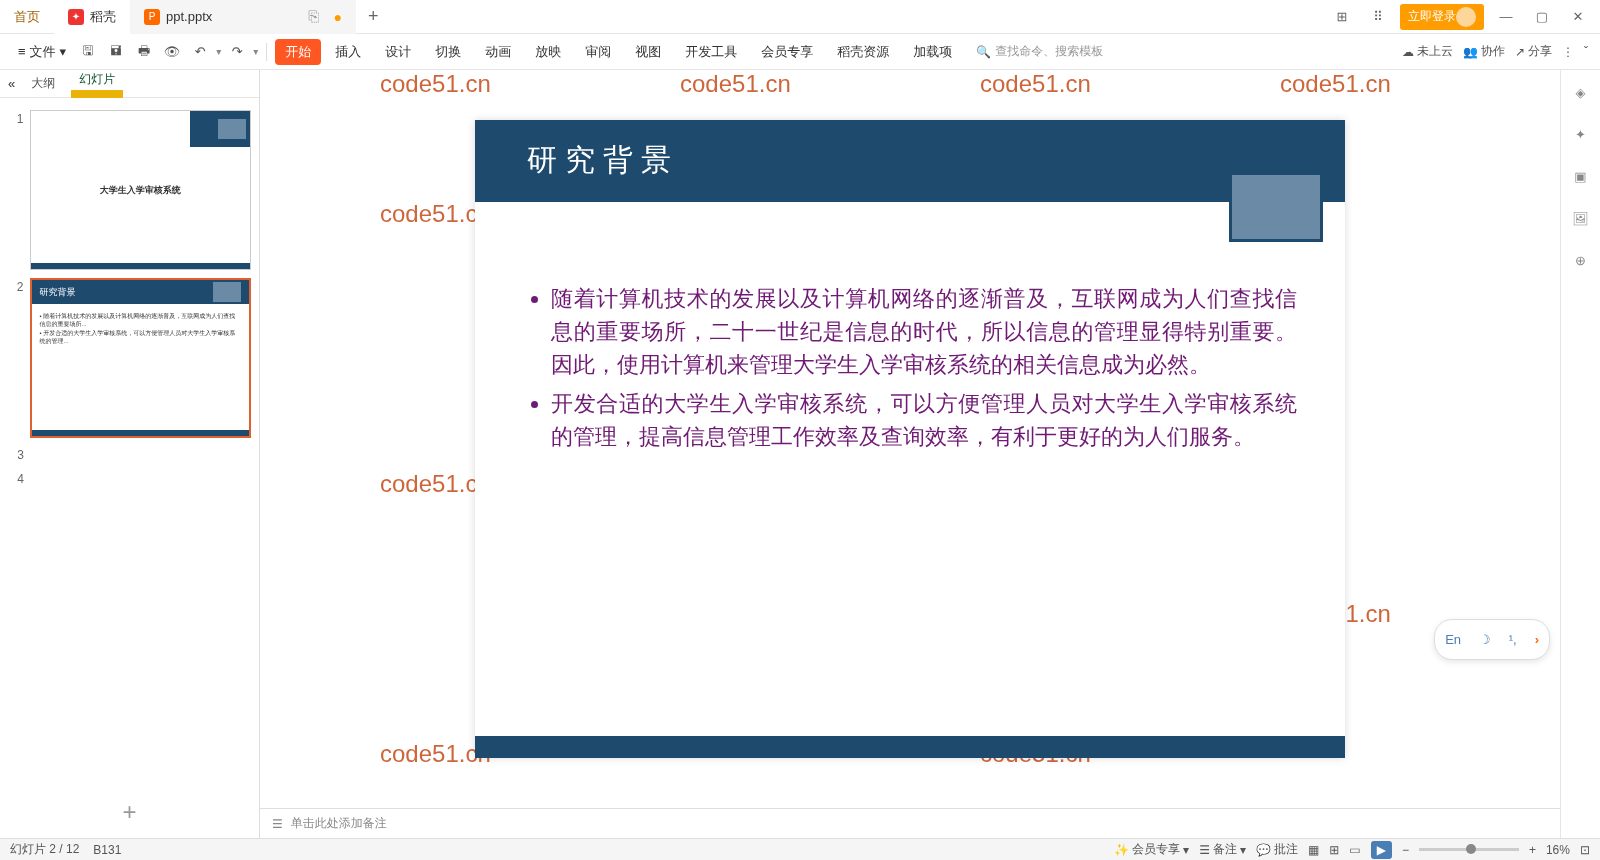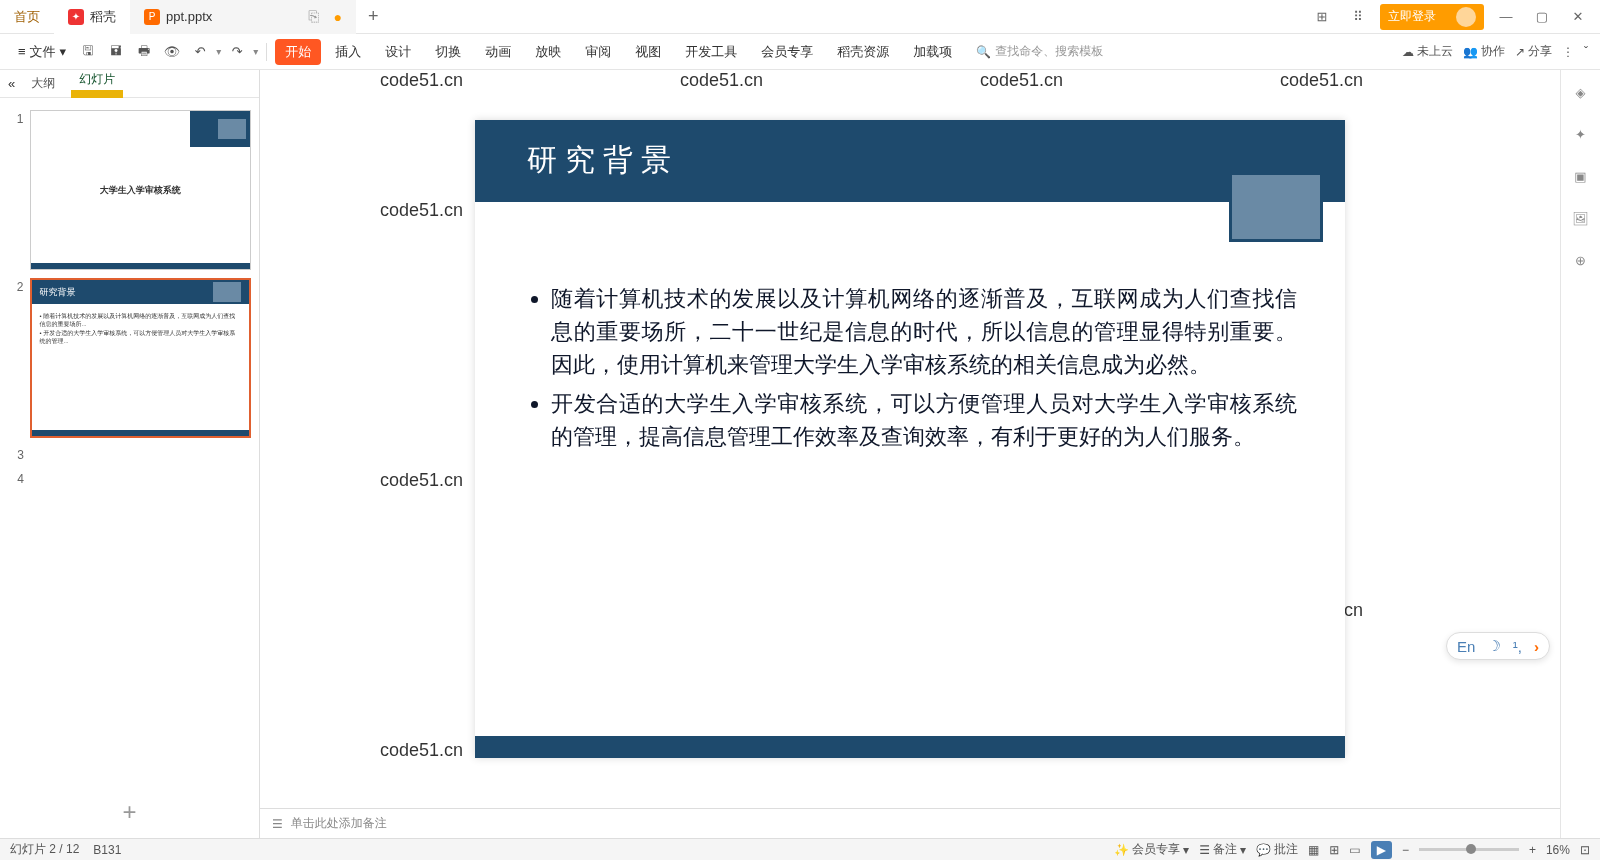--- a/index.html
+++ b/index.html
@@ -7,21 +7,21 @@
 .titlebar{height:34px;background:#fff;display:flex;align-items:center;border-bottom:1px solid #e5e5e5}
 .tab{height:34px;display:flex;align-items:center;padding:0 14px;cursor:pointer;font-size:13px;gap:6px}
 .tab.home{color:#a16207}
 .tab.doc{background:#fff}
 .tab.file{background:#f5f5f5}
 .tab-icon{width:16px;height:16px;display:inline-flex;align-items:center;justify-content:center;border-radius:3px;font-size:10px;color:#fff}
 .tab-close{margin-left:8px;color:#999;font-size:14px}
 .tab-add{padding:0 12px;color:#666;font-size:18px}
 .titlebar-right{margin-left:auto;display:flex;align-items:center;gap:8px;padding-right:8px}
 .tbtn{width:28px;height:28px;display:flex;align-items:center;justify-content:center;color:#666;cursor:pointer}
-.login-btn{background:#ff9c00;color:#fff;padding:3px 8px;border-radius:3px;font-size:12px;display:flex;align-items:center;gap:20px}
+.login-btn{background:#ff9c00;color:#fff;padding:3px 8px;border-radius:3px;font-size:12px;display:flex;align-items:center;gap:0}
 .avatar{width:20px;height:20px;background:#ffd699;border-radius:50%}
 .toolbar{height:36px;display:flex;align-items:center;padding:0 12px;border-bottom:1px solid #e5e5e5;gap:4px}
 .file-menu{display:flex;align-items:center;gap:4px;padding:0 6px}
 .tb-icon{width:24px;height:24px;display:flex;align-items:center;justify-content:center;color:#555;cursor:pointer}
 .tb-sep{width:1px;height:18px;background:#ddd;margin:0 4px}
 .ribbon-tab{padding:4px 10px;cursor:pointer;font-size:13px;color:#333}
 .ribbon-tab.active{background:#ff5722;color:#fff;border-radius:4px}
 .search-box{display:flex;align-items:center;gap:4px;color:#999;margin-left:10px;font-size:12px}
 .toolbar-right{margin-left:auto;display:flex;align-items:center;gap:10px;font-size:12px;color:#555}
 .tr-item{display:flex;align-items:center;gap:3px;cursor:pointer}
@@ -36,33 +36,33 @@
 .thumb{width:228px;height:160px;background:#fff;border:1px solid #ccc;cursor:pointer;position:relative;overflow:hidden}
 .thumb.active{border:2px solid #e06030}
 .thumb-header{height:24px;background:#1e4a6d;color:#fff;font-size:9px;padding:5px 8px;display:flex;justify-content:space-between;align-items:center}
 .thumb-img{width:28px;height:20px;background:#6a8aa5}
 .thumb-body{padding:8px;font-size:6px;color:#333;line-height:1.4}
 .thumb-title-slide{display:flex;flex-direction:column;align-items:center;justify-content:center;height:100%;position:relative}
 .thumb-top-bar{position:absolute;top:0;right:0;width:60px;height:36px;background:#1e4a6d}
 .thumb-footer{position:absolute;bottom:0;left:0;right:0;height:6px;background:#1e4a6d}
 .add-slide{display:flex;justify-content:center;padding:12px;font-size:24px;color:#999;cursor:pointer}
 .canvas-area{flex:1;background:#fff;position:relative;overflow:hidden}
-.watermark{position:absolute;color:#000000;font-size:18px;pointer-events:none;opacity:0.8}
+.watermark{position:absolute;color:#c2410c;font-size:24px;pointer-events:none;opacity:0.8}
 .slide{position:absolute;left:50%;top:48%;transform:translate(-50%,-50%);width:870px;height:638px;background:#fff;box-shadow:0 0 8px rgba(0,0,0,0.15)}
 .slide-header{height:82px;background:#1e4a6d;color:#fff;display:flex;align-items:center;padding-left:52px;font-size:30px;letter-spacing:8px}
 .slide-corner{position:absolute;right:22px;top:52px;width:94px;height:70px;background:#6a8aa5;border:3px solid #1e4a6d}
 .slide-body{padding:80px 48px 20px 48px}
 .slide-body ul{list-style:disc;padding-left:28px}
-.slide-body li{font-size:22px;line-height:1.5;color:#0f172a;margin-bottom:6px;text-align:justify}
+.slide-body li{font-size:22px;line-height:1.5;color:#701a75;margin-bottom:6px;text-align:justify}
 .red-text{color:#d00;font-size:28px;font-family:monospace;margin-top:18px;letter-spacing:1px}
 .slide-footer{position:absolute;bottom:0;left:0;right:0;height:22px;background:#1e4a6d}
 .notes-bar{position:absolute;bottom:0;left:0;right:0;height:30px;border-top:1px solid #ddd;display:flex;align-items:center;padding:0 12px;color:#888;font-size:12px;gap:8px;background:#fff}
 .right-rail{width:40px;border-left:1px solid #e5e5e5;display:flex;flex-direction:column;align-items:center;padding-top:10px;gap:18px}
 .rail-icon{width:24px;height:24px;display:flex;align-items:center;justify-content:center;color:#888;cursor:pointer}
-.ime-float{position:absolute;right:50px;bottom:200px;background:#fff;border:1px solid #ddd;border-radius:18px;padding:4px 10px;display:flex;align-items:center;gap:12px;box-shadow:0 2px 6px rgba(0,0,0,0.1);font-size:15px}
+.ime-float{position:absolute;right:50px;bottom:200px;background:#fff;border:1px solid #ddd;border-radius:18px;padding:12px 10px;display:flex;align-items:center;gap:18px;box-shadow:0 2px 6px rgba(0,0,0,0.1);font-size:13px}
 .statusbar{height:22px;background:#f5f5f5;border-top:1px solid #ddd;display:flex;align-items:center;padding:0 10px;font-size:12px;color:#555;gap:14px}
 .statusbar-right{margin-left:auto;display:flex;align-items:center;gap:10px}
 .sb-item{display:flex;align-items:center;gap:3px;cursor:pointer}
 .zoom-slider{width:100px;height:3px;background:#ccc;position:relative}
 .zoom-slider::after{content:"";position:absolute;left:47%;top:-4px;width:10px;height:10px;background:#888;border-radius:50%}
 </style>
 </head>
 <body>
 
 <div class="titlebar">

